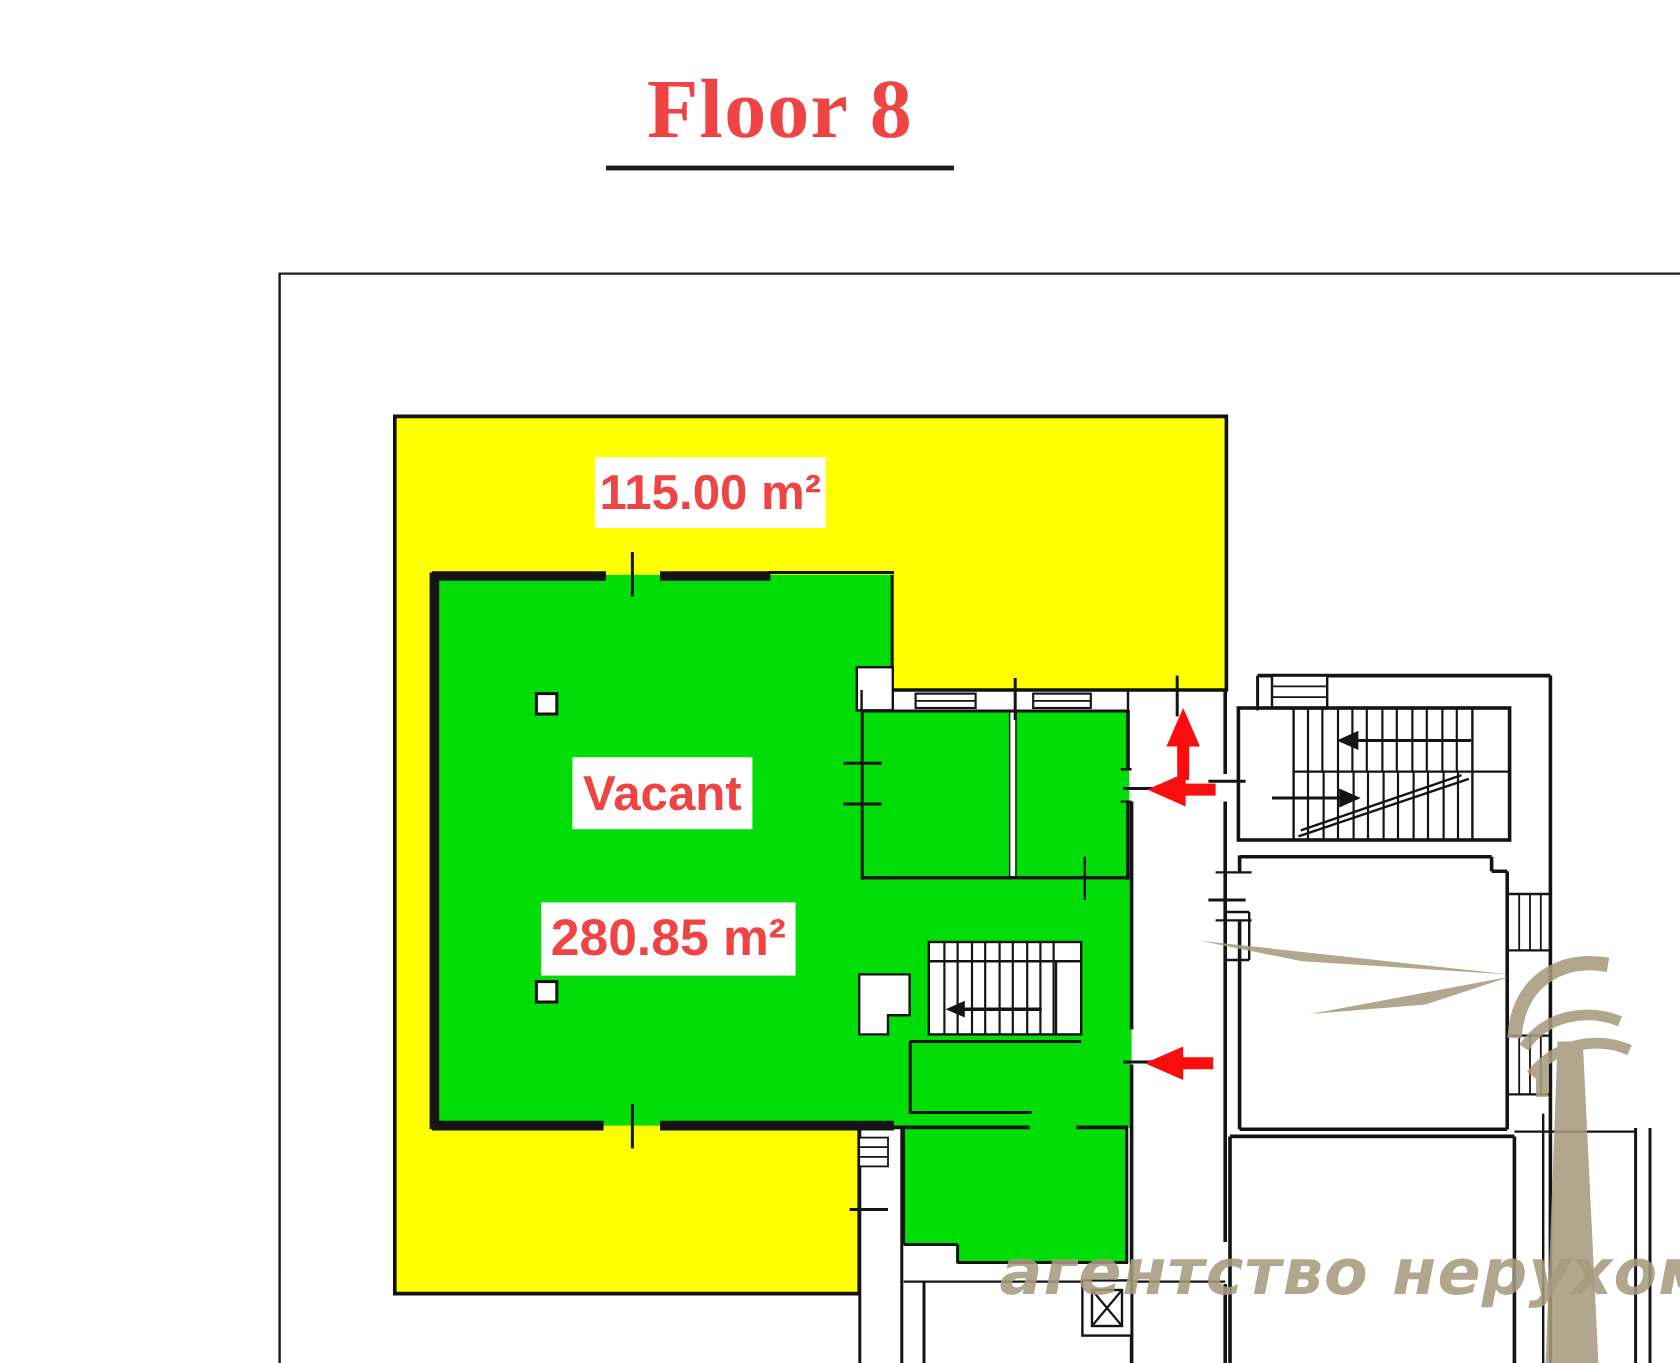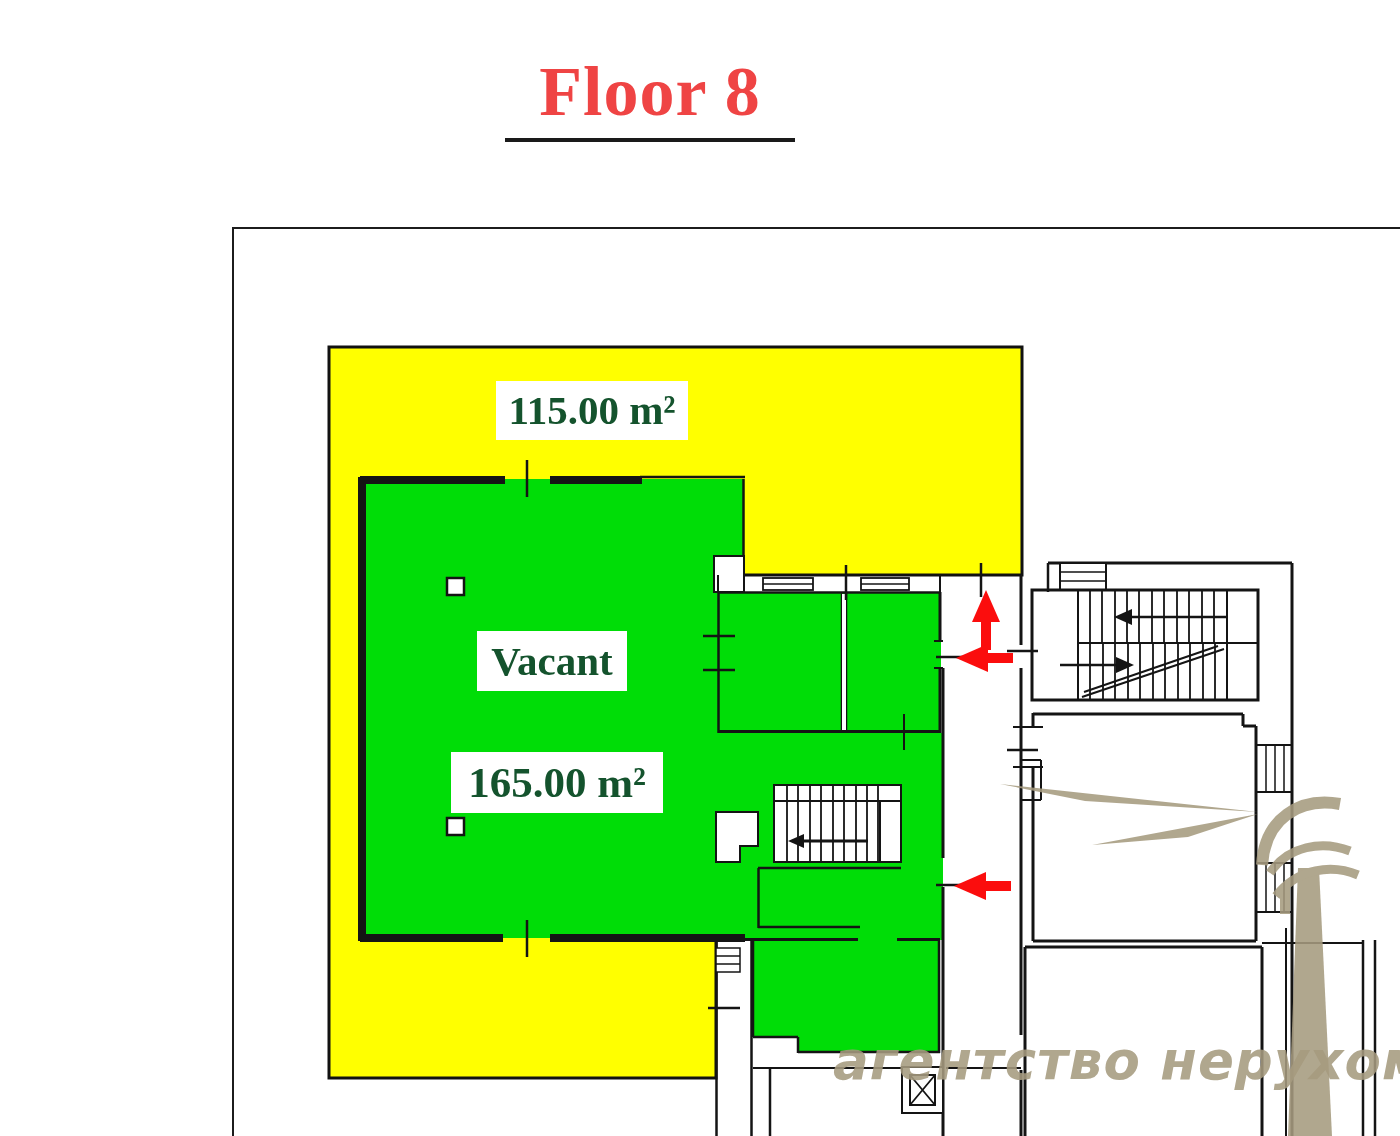--- a/index.html
+++ b/index.html
@@ -5,22 +5,22 @@
   html,body{margin:0;padding:0;background:#ffffff;}
   #stage{position:relative;width:1400px;height:1136px;background:#ffffff;overflow:hidden;
          font-family:"Liberation Sans", sans-serif;}
   
   .floor-title{position:absolute;left:505px;top:52px;width:290px;text-align:center;
     font-family:"Liberation Serif", serif;font-weight:bold;font-size:70px;color:#ef4444;
     padding-bottom:6px;border-bottom:4px solid #1a1a1a;letter-spacing:1px;}
   
   .plan-svg{position:absolute;left:0;top:0;}
   
-  .area-label{position:absolute;background:#ffffff;color:#14532d;text-align:center;
-    font-weight:bold;font-family:Liberation Serif, serif;}
+  .area-label{position:absolute;background:#ffffff;color:#ef4444;text-align:center;
+    font-weight:bold;font-family:Liberation Sans, sans-serif;}
   .lbl-115{left:496px;top:381px;width:192px;height:59px;line-height:59px;font-size:41px;}
   .lbl-vacant{left:477px;top:631px;width:150px;height:60px;line-height:60px;font-size:41px;}
   .lbl-165{left:451px;top:752px;width:212px;height:61px;line-height:61px;font-size:43px;}
   
   .wm-layer{position:absolute;left:0;top:0;width:1400px;height:1136px;pointer-events:none;}
   .wm-script{position:absolute;left:640px;top:790px;width:680px;
     font-family:"DejaVu Serif", serif;font-style:italic;font-size:215px;line-height:215px;
     letter-spacing:-6px;opacity:0.88;white-space:nowrap;}
   .wm-tagline{position:absolute;left:833px;top:1030px;
     font-family:"DejaVu Sans", sans-serif;font-style:oblique;font-weight:bold;
@@ -210,15 +210,15 @@
     </svg>
     <div class="wm-tagline" style="color:#a69b7f">агентство нерухомості</div>
   </div>
 
   <div class="floor-title">Floor 8</div>
 
   <div class="area-label lbl-115">115.00 m²</div>
 
   <div class="area-label lbl-vacant">Vacant</div>
 
-  <div class="area-label lbl-165">165.00 m²</div>
+  <div class="area-label lbl-165">280.85 m²</div>
 
 </div>
 
 </body></html>

